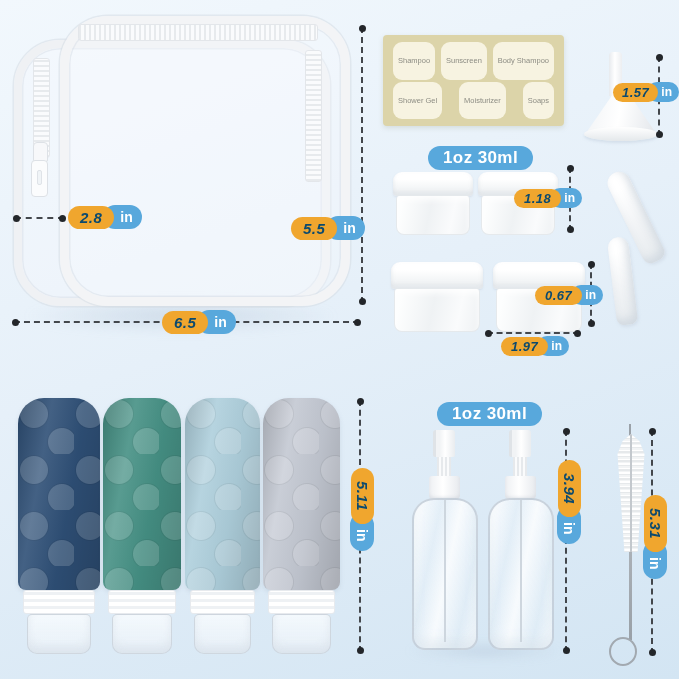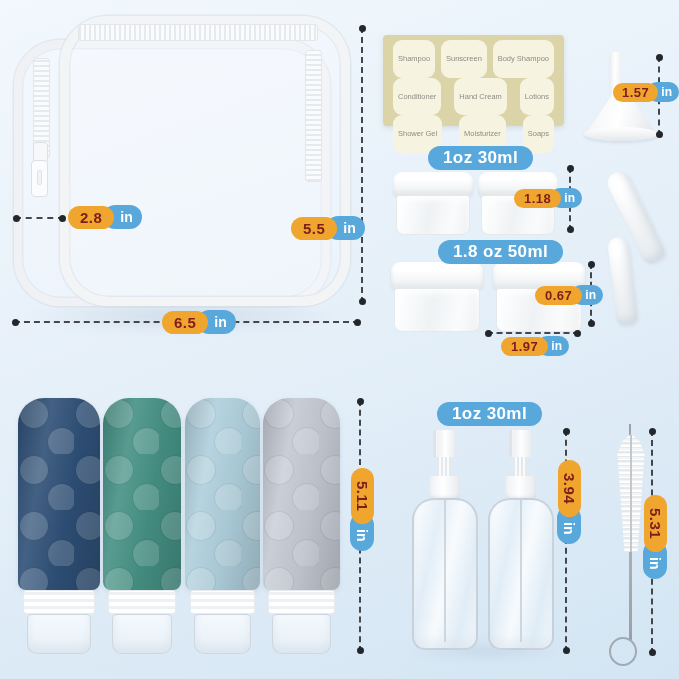--- a/index.html
+++ b/index.html
@@ -9,23 +9,23 @@
   .scene {
     position: relative; width: 679px; height: 679px; overflow: hidden;
     background: linear-gradient(160deg, var(--background-top,#F2F8FD) 0%, #e6f0f9 45%, var(--background-bottom,#D3E5F3) 100%);
   }
   .abs { position: absolute; }
 
   
   .meas { position: absolute; display: flex; align-items: center; z-index: 7; }
   .mnum {
     position: relative; z-index: 2;
-    background: var(--accent-orange,#F0A62E); color: #7f1d1d;
+    background: var(--accent-orange,#F0A62E); color: #0c4a6e;
     font-weight: 700; font-size: 15px; letter-spacing: .5px;
-    padding: 3px 12px; border-radius: 14px; white-space: nowrap;
+    padding: 3px 12px; border-radius: 14px; white-space: nowrap; font-style: italic;
   }
   .munit {
     position: relative; z-index: 1;
     background: var(--accent-blue,#58A8DC); color: #fff;
     font-weight: 600; font-size: 14px;
     padding: 4px 9px 4px 17px; margin-left: -11px; border-radius: 14px;
   }
   .meas.vert { flex-direction: column; align-items: center; }
   .meas.vert .mnum { writing-mode: vertical-rl; text-orientation: mixed; padding: 13px 3px; }
   .meas.vert .munit { writing-mode: vertical-rl; text-orientation: mixed; padding: 16px 4px 9px; margin-left: 0; margin-top: -11px; }
@@ -188,25 +188,20 @@
     <span class="munit">in</span>
   </div>
 
   <div class="sheet abs">
     <div class="sheet-row">
       <span class="lbl">Shampoo</span>
       <span class="lbl">Sunscreen</span>
       <span class="lbl">Body Shampoo</span>
     </div>
     <div class="sheet-row">
-      <span class="lbl">Conditioner</span>
-      <span class="lbl">Hand Cream</span>
-      <span class="lbl">Lotions</span>
-    </div>
-    <div class="sheet-row">
       <span class="lbl">Shower Gel</span>
       <span class="lbl">Moisturizer</span>
       <span class="lbl">Soaps</span>
     </div>
   </div>
 
   <div class="funnel-stem abs"></div>
   <div class="funnel-cone abs"></div>
   <div class="funnel-base abs"></div>
   <div class="dline v" style="left:658px;top:56px;height:80px">
@@ -229,21 +224,20 @@
   </div>
   <div class="dline v" style="left:569px;top:167px;height:64px">
       <span class="dot d1"></span>
       <span class="dot d2"></span>
     </div>
   <div class="meas" style="left:514px;top:188px">
     <span class="mnum" style="font-size:13px;padding:2px 10px">1.18</span>
     <span class="munit" style="font-size:12px;padding:3px 7px 3px 14px">in</span>
   </div>
 
-  <div class="title-pill" style="left:438px;top:240px">1.8 oz 50ml</div>
   <div class="jar" style="left:391px;top:262px;width:92px;height:70px">
     <div class="jar-lid" style="height:27px"></div>
     <div class="jar-body" style="top:27px"></div>
   </div>
   <div class="jar" style="left:493px;top:262px;width:92px;height:70px">
     <div class="jar-lid" style="height:27px"></div>
     <div class="jar-body" style="top:27px"></div>
   </div>
   <div class="dline v" style="left:590px;top:263px;height:62px">
       <span class="dot d1"></span>

